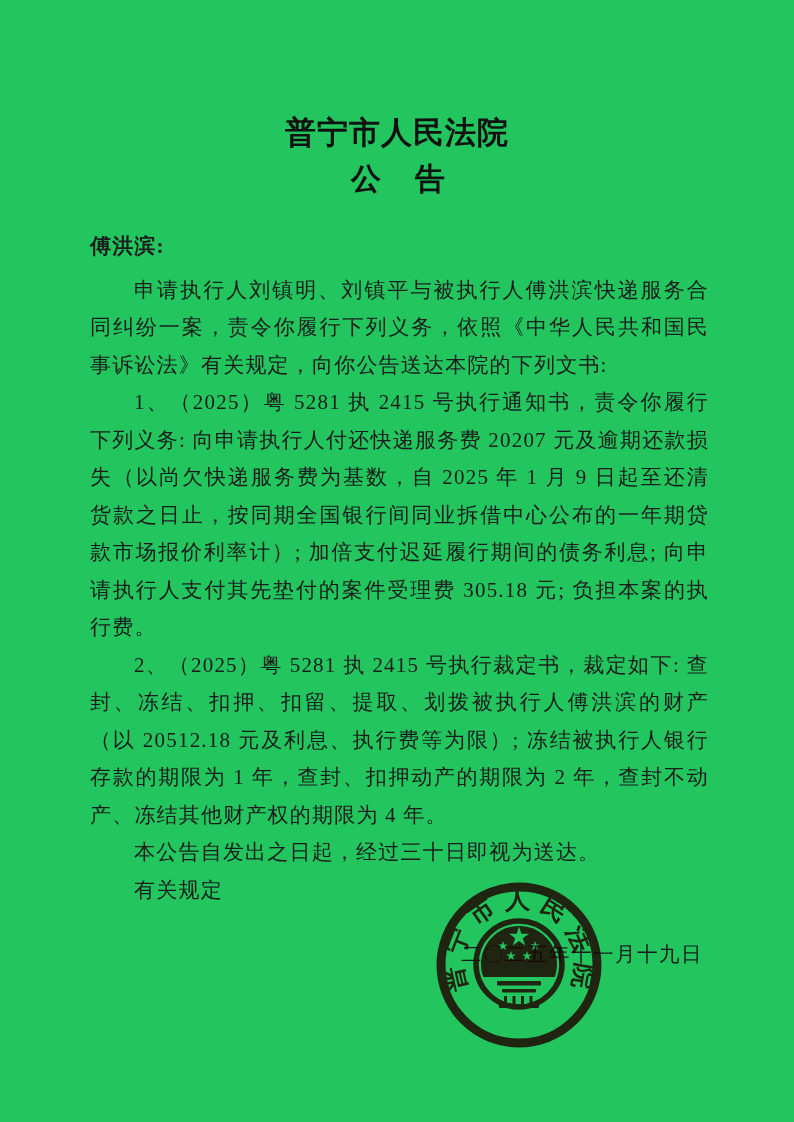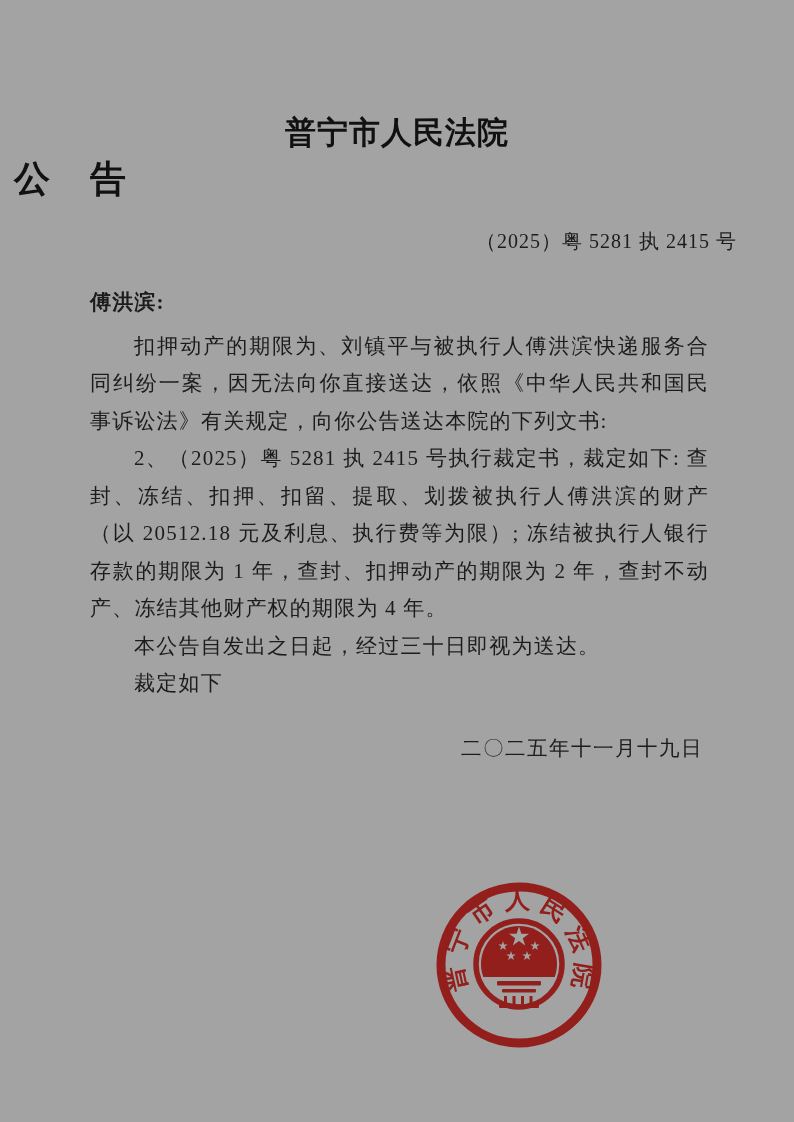--- a/index.html
+++ b/index.html
@@ -1,38 +1,38 @@
 <!DOCTYPE html>
 <html style="--seal-color: #e2201a;"><head>
 <meta charset="utf-8">
 <style>
   html, body { margin: 0; padding: 0; background: #ffffff; }
   .page {
     position: relative;
     width: 794px;
     height: 1122px;
     margin: 0 auto;
-    background: #a3a3a3;
+    background: #22c55e;
     overflow: hidden;
     font-family: "Liberation Serif", "DejaVu Serif", serif;
     color: #1c1c1c;
   }
   .court-name {
     margin: 112px 0 0 0;
     text-align: center;
     font-size: 31px;
     line-height: 42px;
     font-weight: bold;
     letter-spacing: 1px;
     color: #111;
   }
   .doc-title {
-    margin: 4px 0 0 14px;
-    text-align: left;
-    font-size: 36px;
+    margin: 4px 0 0 4px;
+    text-align: center;
+    font-size: 30px;
     line-height: 42px;
     font-weight: bold;
     letter-spacing: 2px;
     color: #111;
   }
   .case-number {
     margin-top: 26px;
     padding-right: 57px;
     text-align: right;
     font-size: 20px;
@@ -80,28 +80,28 @@
   }
 </style>
 </head>
 <body>
 
 <div class="page">
 
   <h1 class="court-name">普宁市人民法院</h1>
   <h2 class="doc-title">公　告</h2>
 
-  <div class="case-number">（2025）粤 5281 执 2415 号</div>
 
   <div class="body-text">
     <p class="salutation">傅洪滨:</p>
-    <p class="indent">扣押动产的期限为、刘镇平与被执行人傅洪滨快递服务合同纠纷一案，因无法向你直接送达，依照《中华人民共和国民事诉讼法》有关规定，向你公告送达本院的下列文书:</p>
+    <p class="indent">申请执行人刘镇明、刘镇平与被执行人傅洪滨快递服务合同纠纷一案，责令你履行下列义务，依照《中华人民共和国民事诉讼法》有关规定，向你公告送达本院的下列文书:</p>
+    <p class="indent">1、（2025）粤 5281 执 2415 号执行通知书，责令你履行下列义务: 向申请执行人付还快递服务费 20207 元及逾期还款损失（以尚欠快递服务费为基数，自 2025 年 1 月 9 日起至还清货款之日止，按同期全国银行间同业拆借中心公布的一年期贷款市场报价利率计）; 加倍支付迟延履行期间的债务利息; 向申请执行人支付其先垫付的案件受理费 305.18 元; 负担本案的执行费。</p>
     <p class="indent">2、（2025）粤 5281 执 2415 号执行裁定书，裁定如下: 查封、冻结、扣押、扣留、提取、划拨被执行人傅洪滨的财产（以 20512.18 元及利息、执行费等为限）; 冻结被执行人银行存款的期限为 1 年，查封、扣押动产的期限为 2 年，查封不动产、冻结其他财产权的期限为 4 年。</p>
     <p class="indent">本公告自发出之日起，经过三十日即视为送达。</p>
-    <p class="closing-line">裁定如下</p>
+    <p class="closing-line">有关规定</p>
   </div>
 
   <div class="date-line">二〇二五年十一月十九日</div>
 
   <svg class="seal" viewBox="0 0 190 190" xmlns="http://www.w3.org/2000/svg">
     <defs>
       <path id="star" d="M0,-1 L0.2245,-0.309 L0.951,-0.309 L0.363,0.118 L0.588,0.809 L0,0.382 L-0.588,0.809 L-0.363,0.118 L-0.951,-0.309 L-0.2245,-0.309 Z"></path>
       <path id="sealArc" d="M 43.4 119.1 A 57 57 0 1 1 146.6 119.1" fill="none"></path>
     </defs>
 

